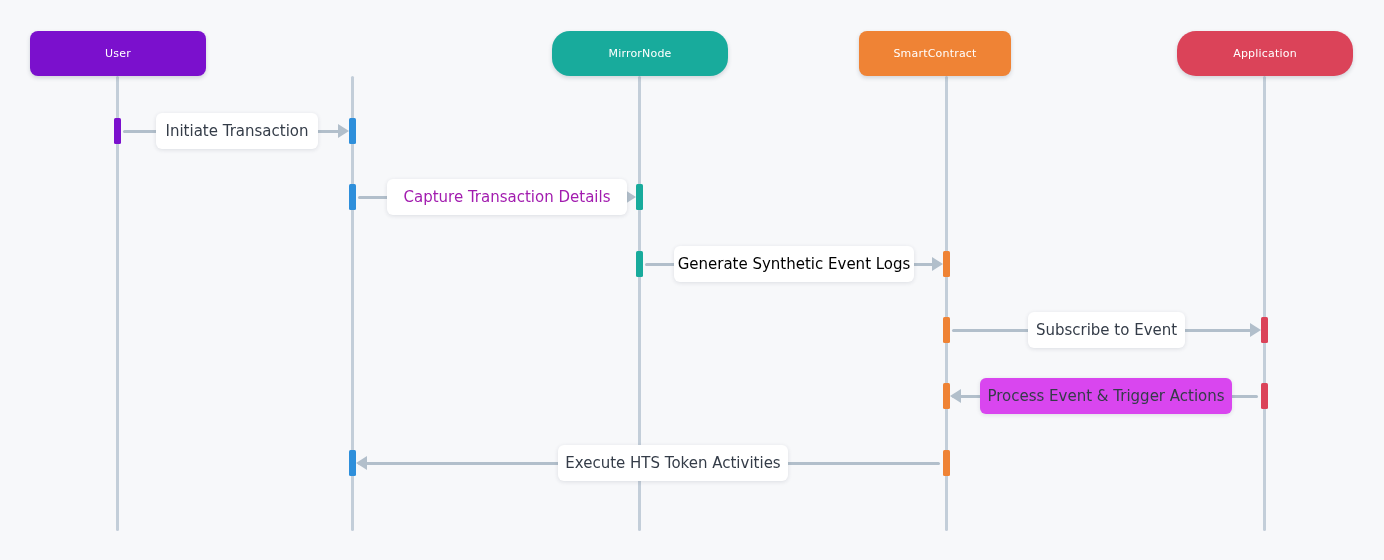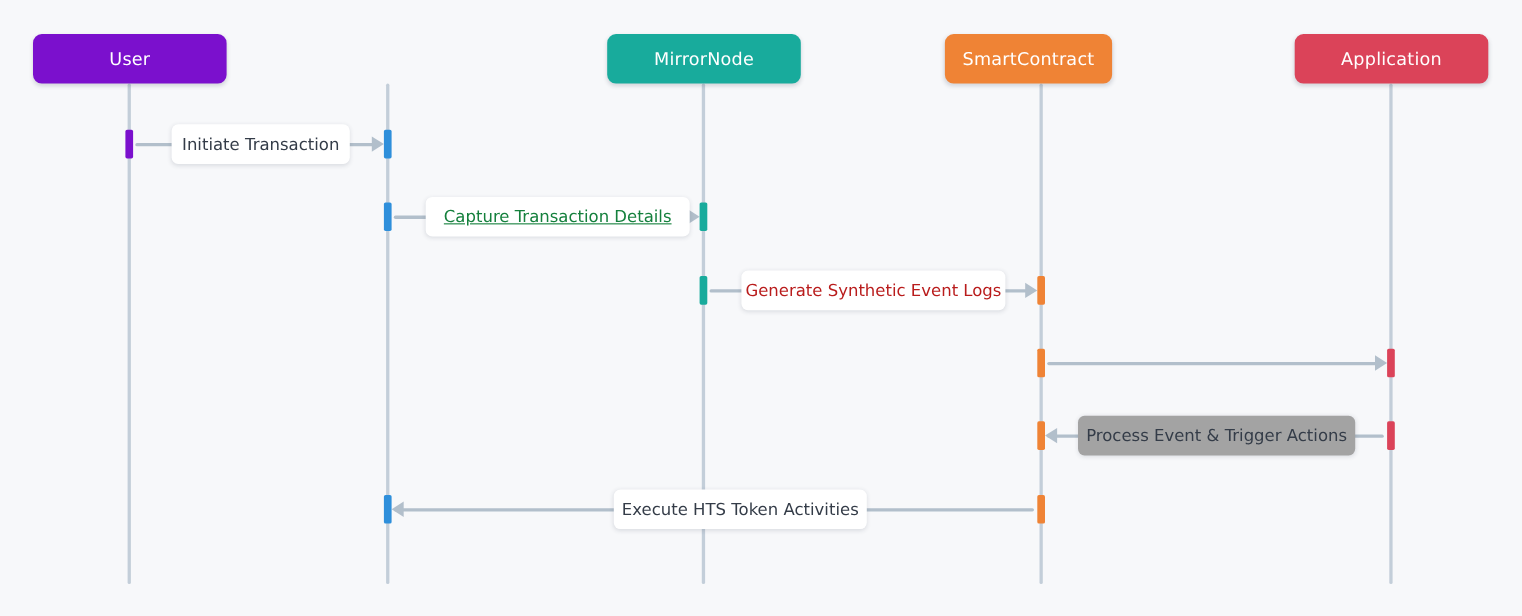--- a/index.html
+++ b/index.html
@@ -21,21 +21,21 @@
 
   
   .participant {
     position: absolute;
     height: 45px;
     border-radius: 8px;
     display: flex;
     align-items: center;
     justify-content: center;
     color: #ffffff;
-    font-size: 16px;
+    font-size: 11px;
     letter-spacing: 0.2px;
     box-shadow: 0 2px 4px rgba(40, 50, 70, 0.18);
     box-sizing: border-box;
     white-space: nowrap;
   }
 
   
   .lifeline {
     position: absolute;
     width: 3px;
@@ -100,37 +100,38 @@
     <div class="lifeline" style="left: 1263px; top: 76px; height: 455px; background: rgb(195, 206, 217);"></div>
     <div class="msg-line" style="left: 123px; width: 223px; top: 130px; background: rgb(178, 191, 203);"></div>
     <div class="arrowhead right" style="top: 124px; left: 338px; border-left-color: rgb(178, 191, 203);"></div>
     <div class="activation" style="left: 114px; top: 118px; height: 26px; background: rgb(123, 16, 205);"></div>
     <div class="activation" style="left: 349px; top: 118px; height: 26px; background: rgb(46, 143, 219);"></div>
     <div class="msg-label" style="left: 156px; width: 162px; top: 113px; background: rgb(255, 255, 255); color: rgb(52, 60, 72);">Initiate Transaction</div>
     <div class="msg-line" style="left: 358px; width: 275px; top: 196px; background: rgb(178, 191, 203);"></div>
     <div class="arrowhead right" style="top: 190px; left: 625px; border-left-color: rgb(178, 191, 203);"></div>
     <div class="activation" style="left: 349px; top: 184px; height: 26px; background: rgb(46, 143, 219);"></div>
     <div class="activation" style="left: 636px; top: 184px; height: 26px; background: rgb(24, 171, 156);"></div>
-    <div class="msg-label" style="left: 387px; width: 240px; top: 179px; background: rgb(255, 255, 255); color: #15803d; text-decoration: underline;">Capture Transaction Details</div>
+    <div class="msg-label" style="left: 387px; width: 240px; top: 179px; background: rgb(255, 255, 255); color: #a21caf;">Capture Transaction Details</div>
     <div class="msg-line" style="left: 645px; width: 295px; top: 263px; background: rgb(178, 191, 203);"></div>
     <div class="arrowhead right" style="top: 257px; left: 932px; border-left-color: rgb(178, 191, 203);"></div>
     <div class="activation" style="left: 636px; top: 251px; height: 26px; background: rgb(24, 171, 156);"></div>
     <div class="activation" style="left: 943px; top: 251px; height: 26px; background: rgb(239, 131, 53);"></div>
-    <div class="msg-label" style="left: 674px; width: 240px; top: 246px; background: rgb(255, 255, 255); color: #b91c1c;">Generate Synthetic Event Logs</div>
+    <div class="msg-label" style="left: 674px; width: 240px; top: 246px; background: rgb(255, 255, 255); color: #000000;">Generate Synthetic Event Logs</div>
     <div class="msg-line" style="left: 952px; width: 306px; top: 329px; background: rgb(178, 191, 203);"></div>
     <div class="arrowhead right" style="top: 323px; left: 1250px; border-left-color: rgb(178, 191, 203);"></div>
     <div class="activation" style="left: 943px; top: 317px; height: 26px; background: rgb(239, 131, 53);"></div>
     <div class="activation" style="left: 1261px; top: 317px; height: 26px; background: rgb(219, 67, 89);"></div>
+    <div class="msg-label" style="left: 1028px; width: 157px; top: 312px; background: rgb(255, 255, 255); color: rgb(52, 60, 72);">Subscribe to Event</div>
     <div class="msg-line" style="left: 952px; width: 306px; top: 395px; background: rgb(178, 191, 203);"></div>
     <div class="arrowhead left" style="top: 389px; left: 950px; border-right-color: rgb(178, 191, 203);"></div>
     <div class="activation" style="left: 1261px; top: 383px; height: 26px; background: rgb(219, 67, 89);"></div>
     <div class="activation" style="left: 943px; top: 383px; height: 26px; background: rgb(239, 131, 53);"></div>
-    <div class="msg-label" style="left: 980px; width: 252px; top: 378px; background: #a3a3a3; color: rgb(52, 60, 72); text-align: right;">Process Event &amp; Trigger Actions</div>
+    <div class="msg-label" style="left: 980px; width: 252px; top: 378px; background: #d946ef; color: rgb(52, 60, 72); text-align: right;">Process Event &amp; Trigger Actions</div>
     <div class="msg-line" style="left: 358px; width: 582px; top: 462px; background: rgb(178, 191, 203);"></div>
     <div class="arrowhead left" style="top: 456px; left: 356px; border-right-color: rgb(178, 191, 203);"></div>
     <div class="activation" style="left: 943px; top: 450px; height: 26px; background: rgb(239, 131, 53);"></div>
     <div class="activation" style="left: 349px; top: 450px; height: 26px; background: rgb(46, 143, 219);"></div>
     <div class="msg-label" style="left: 558px; width: 230px; top: 445px; background: rgb(255, 255, 255); color: rgb(52, 60, 72);">Execute HTS Token Activities</div>
     <div class="participant" style="left: 30px; top: 31px; width: 176px; background: rgb(123, 16, 205);">User</div>
-    <div class="participant" style="left: 552px; top: 31px; width: 176px; background: rgb(24, 171, 156);">MirrorNode</div>
+    <div class="participant" style="left: 552px; top: 31px; width: 176px; background: rgb(24, 171, 156); border-radius: 18px;">MirrorNode</div>
     <div class="participant" style="left: 859px; top: 31px; width: 152px; background: rgb(239, 131, 53);">SmartContract</div>
-    <div class="participant" style="left: 1177px; top: 31px; width: 176px; background: rgb(219, 67, 89);">Application</div>
+    <div class="participant" style="left: 1177px; top: 31px; width: 176px; background: rgb(219, 67, 89); border-radius: 19px;">Application</div>
   </div>
 
 </body></html>

